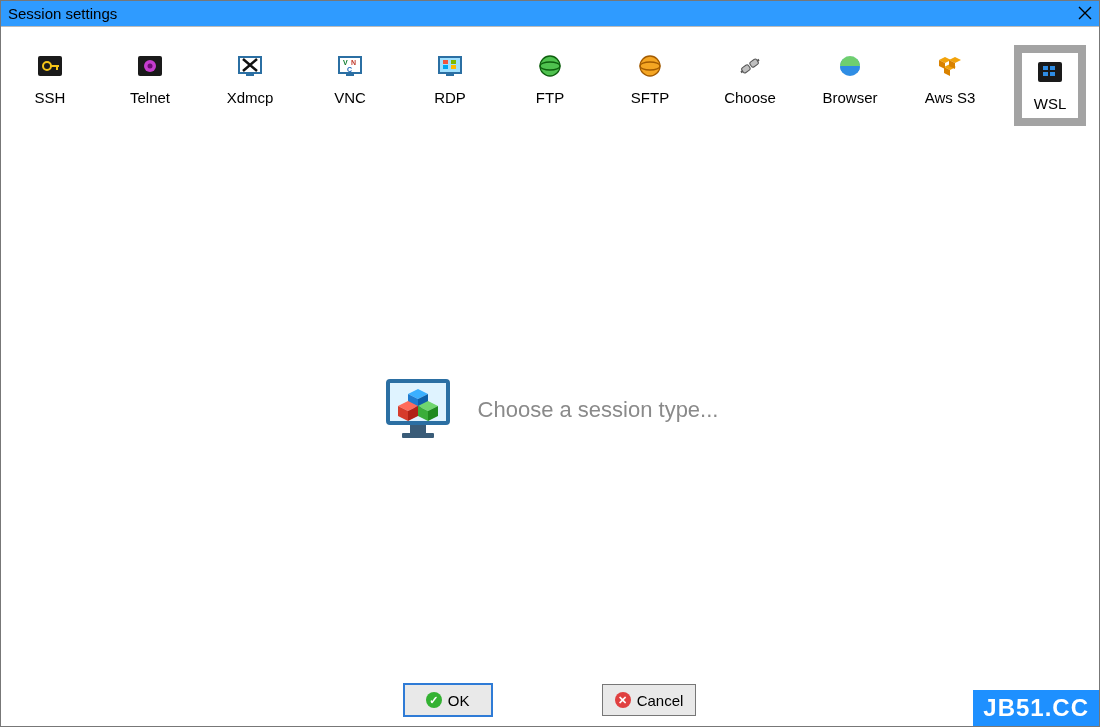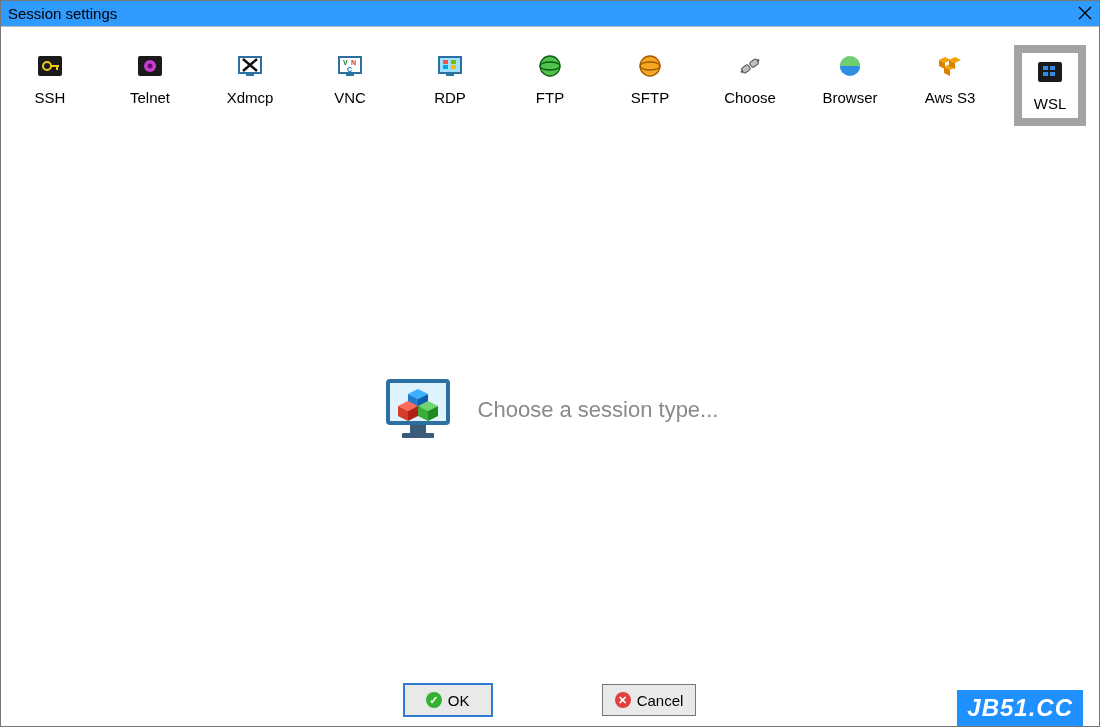--- a/index.html
+++ b/index.html
@@ -111,25 +111,24 @@
   .ico-circle {
     width: 16px; height: 16px; border-radius: 50%;
     display: inline-flex; align-items: center; justify-content: center;
     color: #fff; font-size: 11px; font-weight: bold;
   }
   .ico-ok   { background: #34b233; }
   .ico-cancel { background: #e04040; }
   
   .watermark {
     position: absolute;
-    right: 16px; bottom: 0;
+    right: 0; bottom: 0;
     background: #1e90ff;
     color: #fff;
     font-weight: 800;
-    font-style: italic;
     letter-spacing: 1px;
     font-size: 24px;
     padding: 4px 10px;
     font-family: Arial, sans-serif;
   }
   svg { display: block; }
   .outer-frame {
     position: absolute; inset: 0;
     border: 1px solid #777;
     box-sizing: border-box;

